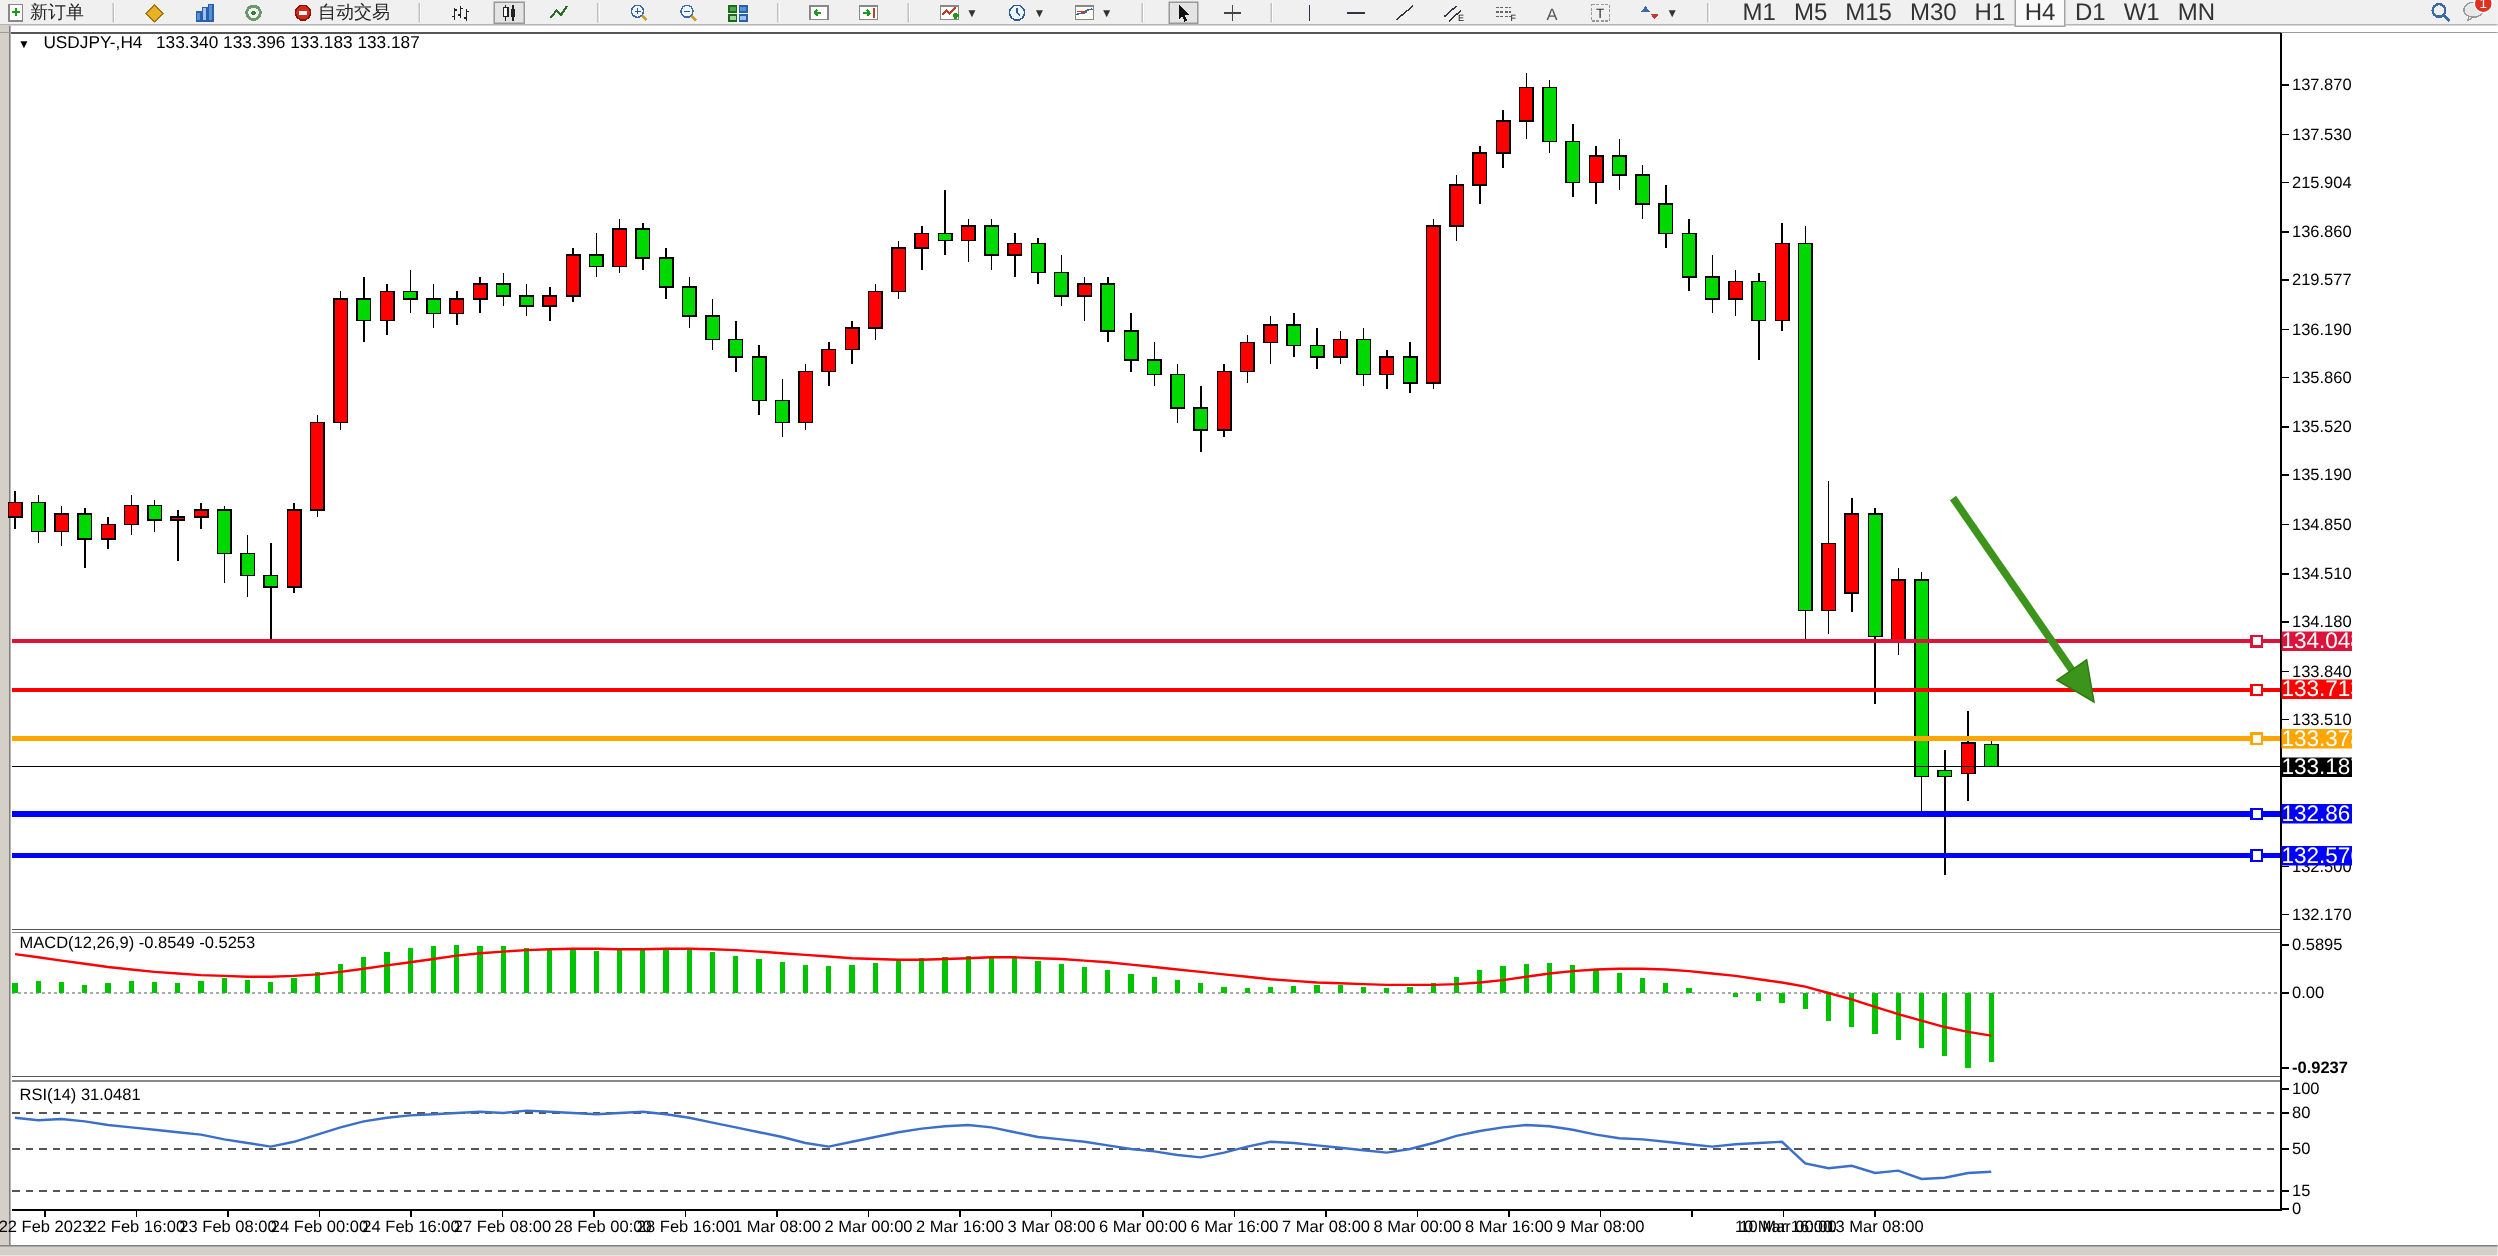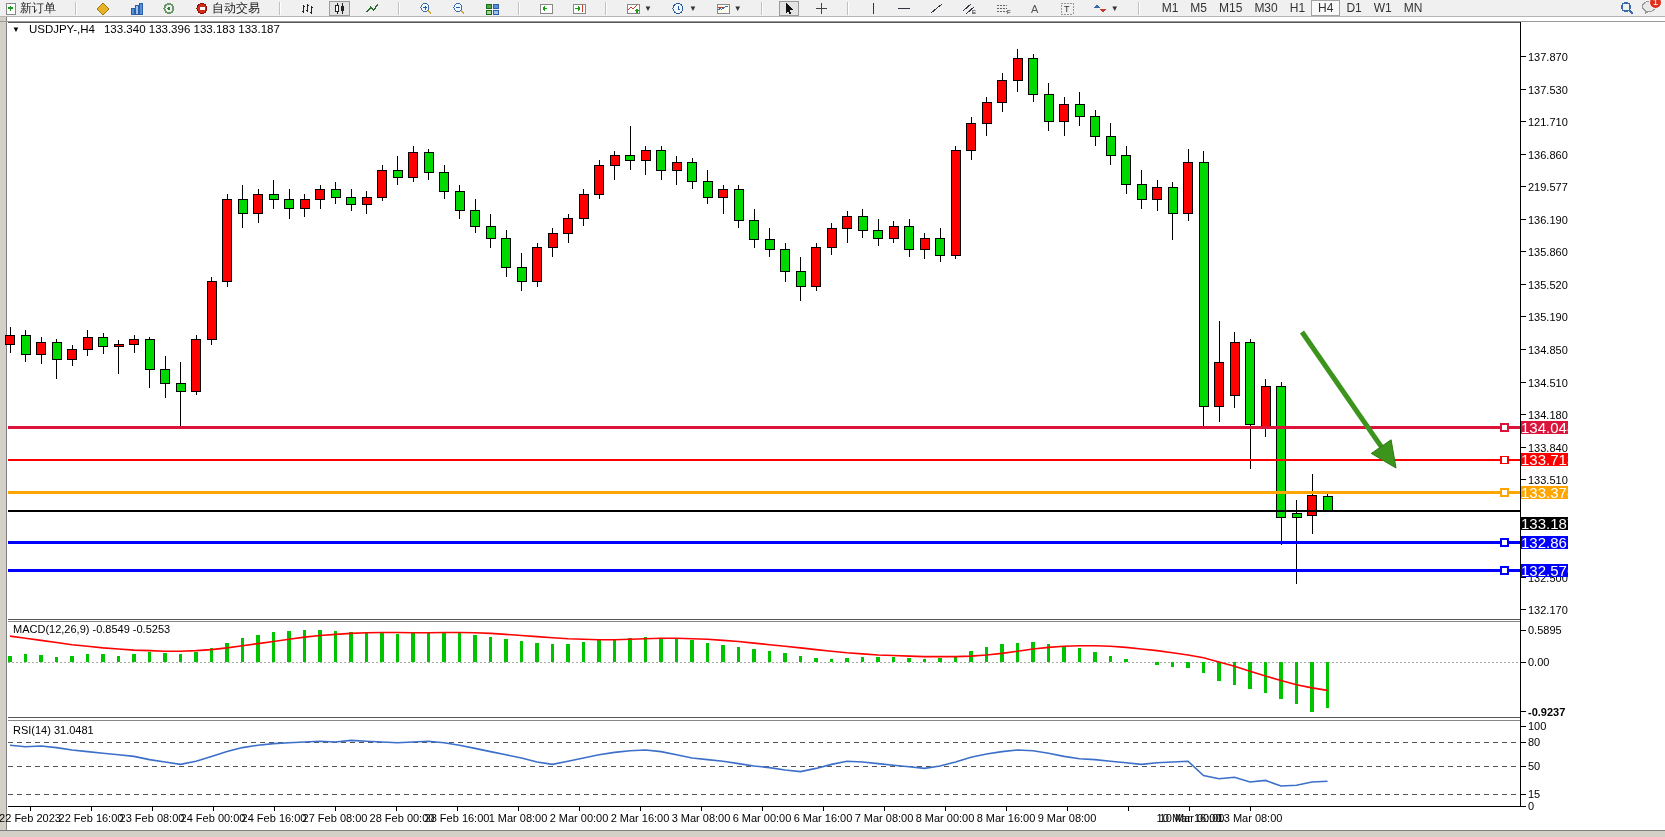--- a/index.html
+++ b/index.html
@@ -6,21 +6,21 @@
   body{width:1665px;height:837px;position:relative;overflow:hidden;
        font-family:"Liberation Sans","DejaVu Sans",sans-serif;-webkit-font-smoothing:none;}
   
   #toolbar{position:absolute;left:0;top:0;width:1665px;height:17px;background:#f0f0f0;
            border-bottom:1px solid #b5b5b5;display:flex;align-items:center;gap:13px;
            font-size:12px;color:#222;z-index:30;padding:0 2px;box-sizing:border-box;}
   .tb-btn{display:inline-flex;align-items:center;gap:3px;padding:0 3px;height:15px;cursor:default;}
   .tb-btn.pressed{background:#e4e4e4;border:1px solid #9a9a9a;box-sizing:border-box;}
   .tb-sep{width:1px;height:13px;background:#c0c0c0;border-right:1px solid #fff;margin:0 3px;}
   .caret{font-size:8px;color:#333;margin-left:1px;}
-  .tf-btn{padding:0 6px;height:15px;line-height:15px;font-size:12px;color:#333;}
+  .tf-btn{padding:0 6px;height:15px;line-height:15px;font-size:16px;color:#333;}
   .tf-btn.active{background:#fafafa;border:1px solid #a3a3a3;box-sizing:border-box;line-height:13px;}
   #tb-right{margin-left:auto;display:flex;align-items:center;gap:6px;padding-right:6px;}
   #chat-badge{position:relative;}
   #chat-badge .cnt{position:absolute;right:-5px;top:-4px;background:#e03020;color:#fff;
       border-radius:7px;font-size:9px;line-height:11px;min-width:11px;text-align:center;
       border:1px solid #fff;}
   
   #frame-left{position:absolute;left:0;top:17px;width:7px;height:814px;background:#d4d0c8;
       border-right:1px solid #808080;box-sizing:border-box;z-index:5;}
   #status-strip{position:absolute;left:0;top:830px;width:1665px;height:7px;background:#d4d0c8;
@@ -583,21 +583,21 @@
   <span>USDJPY-,H4</span>
   <span>133.340 133.396 133.183 133.187</span>
 </div>
 
 <div class="ind-label" style="top:623px">MACD(12,26,9) -0.8549 -0.5253</div>
 <div class="ind-label" style="top:724px">RSI(14) 31.0481</div>
 
 <div id="price-axis">
     <div class="pl" style="top: 50.5004px;">137.870</div>
     <div class="pl" style="top: 83.5013px;">137.530</div>
-    <div class="pl" style="top: 115.531px;">121.710</div>
+    <div class="pl" style="top: 115.531px;">215.904</div>
     <div class="pl" style="top: 148.532px;">136.860</div>
     <div class="pl" style="top: 180.563px;">219.577</div>
     <div class="pl" style="top: 213.563px;">136.190</div>
     <div class="pl" style="top: 245.594px;">135.860</div>
     <div class="pl" style="top: 278.594px;">135.520</div>
     <div class="pl" style="top: 310.625px;">135.190</div>
     <div class="pl" style="top: 343.626px;">134.850</div>
     <div class="pl" style="top: 376.626px;">134.510</div>
     <div class="pl" style="top: 408.657px;">134.180</div>
     <div class="pl" style="top: 441.657px;">133.840</div>
@@ -608,21 +608,21 @@
     <div class="pl" style="top: 656px;">0.00</div>
     <div class="pl" style="top: 705.93px; font-weight: bold;">-0.9237</div>
     <div class="pl" style="top: 720px;">100</div>
     <div class="pl" style="top: 736px;">80</div>
     <div class="pl" style="top: 760px;">50</div>
     <div class="pl" style="top: 788px;">15</div>
     <div class="pl" style="top: 800px;">0</div>
     <div class="badge" style="top: 420.969px; background: rgb(220, 20, 60);">134.048</div>
     <div class="badge" style="top: 453.484px; background: rgb(255, 0, 0);">133.713</div>
     <div class="badge" style="top: 486px; background: rgb(255, 165, 0);">133.378</div>
-    <div class="badge" style="top: 504.538px; background: rgb(0, 0, 0); margin-top: 12px;">133.187</div>
+    <div class="badge" style="top: 504.538px; background: rgb(0, 0, 0);">133.187</div>
     <div class="badge" style="top: 536.18px; background: rgb(0, 0, 255);">132.861</div>
     <div class="badge" style="top: 563.843px; background: rgb(0, 0, 255);">132.576</div>
   </div>
 <div id="time-axis">
     <div class="tl" style="left: 30px;">22 Feb 2023</div>
     <div class="tl" style="left: 91px;">22 Feb 16:00</div>
     <div class="tl" style="left: 152px;">23 Feb 08:00</div>
     <div class="tl" style="left: 213px;">24 Feb 00:00</div>
     <div class="tl" style="left: 274px;">24 Feb 16:00</div>
     <div class="tl" style="left: 335px;">27 Feb 08:00</div>

